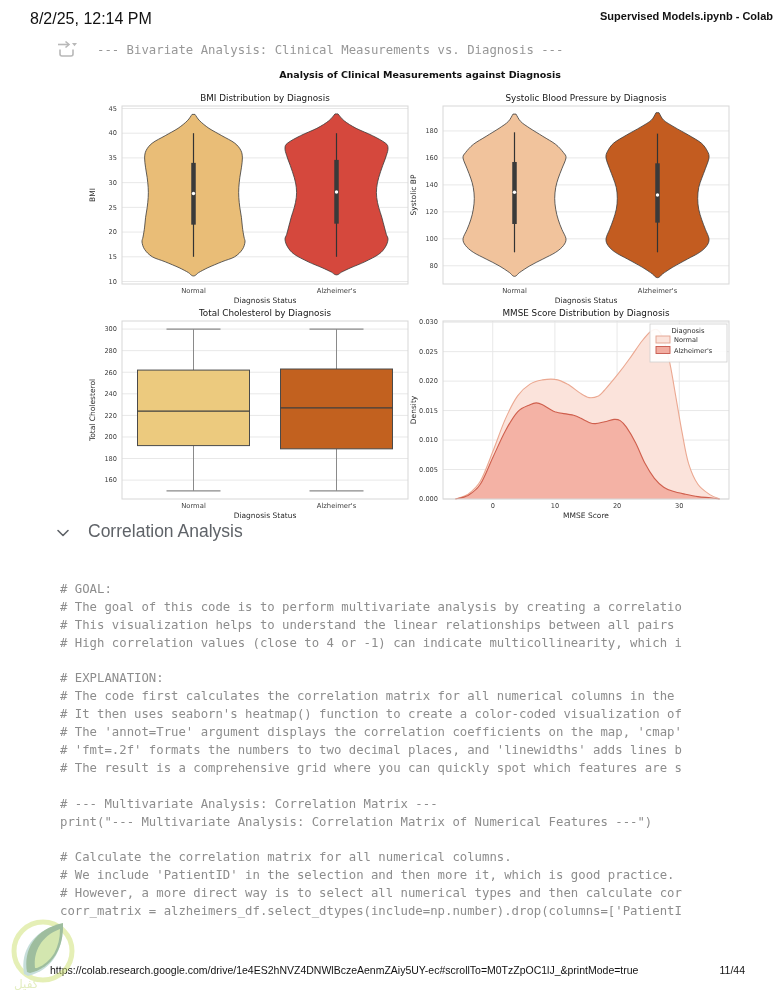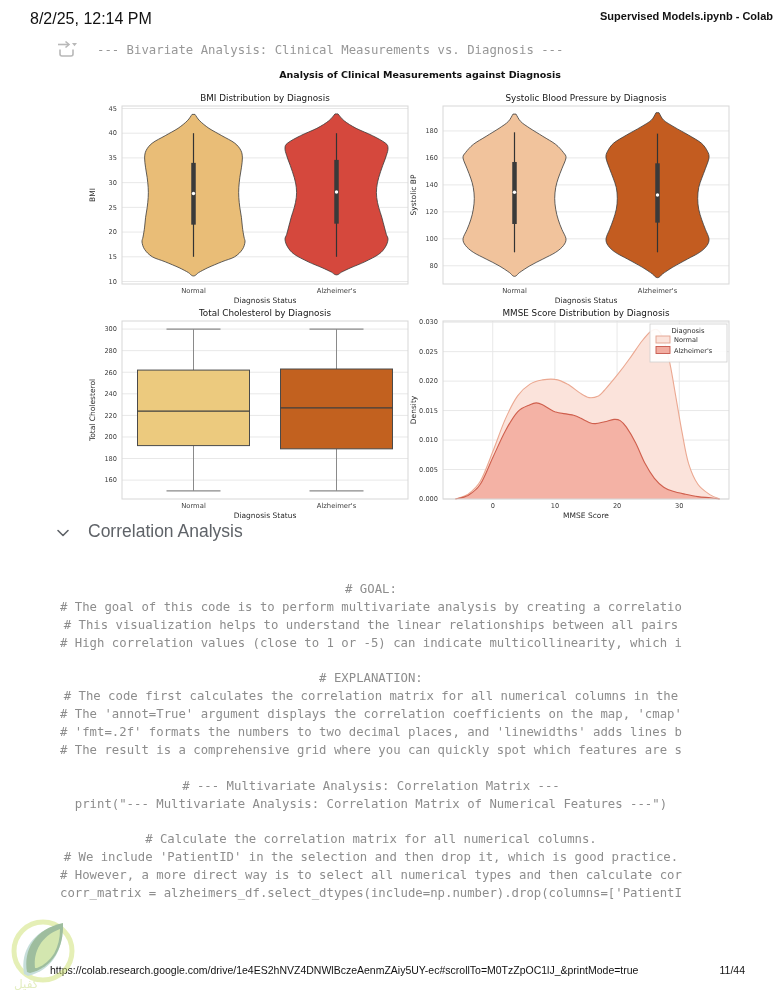--- a/index.html
+++ b/index.html
@@ -18,21 +18,21 @@
     position:absolute;left:95px;top:57px;width:650px;text-align:center;
     font-family:"DejaVu Sans",sans-serif;font-size:9.5px;font-weight:600;color:#111;margin-top:12px;
   }
   .chart{position:absolute;}
   .section-hd{position:absolute;left:88px;top:521px;font-size:17.5px;color:#5f6368;}
   .section-chevron{position:absolute;left:56px;top:528px;cursor:pointer;}
   .code-block{
     position:absolute;left:60px;top:581px;
     font-family:"DejaVu Sans Mono",monospace;font-size:12.3px;color:#8d8d8d;
   }
-  .code-line{height:17.9px;line-height:17.9px;white-space:pre;text-align:center;}
+  .code-line{height:17.9px;line-height:17.9px;white-space:pre;}
   .ftr-url{position:absolute;left:30px;top:964px;font-size:10.5px;color:#111;padding-left:20px;}
   .ftr-page{position:absolute;right:28px;top:964px;font-size:10.5px;color:#111;}
   .watermark{position:absolute;left:6px;top:912px;opacity:0.5;}
 </style>
 </head>
 <body>
 
 <div class="hdr-date">8/2/25, 12:14 PM</div>
 <div class="hdr-title">Supervised Models.ipynb - Colab</div>
 
@@ -189,33 +189,34 @@
 
 <svg class="section-chevron" width="14" height="10" viewBox="0 0 14 10">
   <polyline points="2,2.5 7,7.5 12,2.5" fill="none" stroke="#5f6368" stroke-width="1.6" stroke-linecap="round" stroke-linejoin="round"></polyline>
 </svg>
 <div class="section-hd">Correlation Analysis</div>
 
 <div class="code-block">
     <div class="code-line"># GOAL:</div>
     <div class="code-line"># The goal of this code is to perform multivariate analysis by creating a correlatio</div>
     <div class="code-line"># This visualization helps to understand the linear relationships between all pairs</div>
-    <div class="code-line"># High correlation values (close to 1 or -5) can indicate multicollinearity, which i</div>
+    <div class="code-line"># High correlation values (close to 4 or -1) can indicate multicollinearity, which i</div>
     <div class="code-line">&nbsp;</div>
     <div class="code-line"># EXPLANATION:</div>
     <div class="code-line"># The code first calculates the correlation matrix for all numerical columns in the</div>
+    <div class="code-line"># It then uses seaborn's heatmap() function to create a color-coded visualization of</div>
     <div class="code-line"># The 'annot=True' argument displays the correlation coefficients on the map, 'cmap'</div>
     <div class="code-line"># 'fmt=.2f' formats the numbers to two decimal places, and 'linewidths' adds lines b</div>
     <div class="code-line"># The result is a comprehensive grid where you can quickly spot which features are s</div>
     <div class="code-line">&nbsp;</div>
     <div class="code-line"># --- Multivariate Analysis: Correlation Matrix ---</div>
     <div class="code-line">print("--- Multivariate Analysis: Correlation Matrix of Numerical Features ---")</div>
     <div class="code-line">&nbsp;</div>
     <div class="code-line"># Calculate the correlation matrix for all numerical columns.</div>
-    <div class="code-line"># We include 'PatientID' in the selection and then drop it, which is good practice.</div>
+    <div class="code-line"># We include 'PatientID' in the selection and then more it, which is good practice.</div>
     <div class="code-line"># However, a more direct way is to select all numerical types and then calculate cor</div>
     <div class="code-line">corr_matrix = alzheimers_df.select_dtypes(include=np.number).drop(columns=['PatientI</div>
     <div class="code-line">&nbsp;</div>
   </div>
 
 <div class="ftr-url">https://colab.research.google.com/drive/1e4ES2hNVZ4DNWlBczeAenmZAiy5UY-ec#scrollTo=M0TzZpOC1lJ_&amp;printMode=true</div>
 <div class="ftr-page">11/44</div>
 
 <svg class="watermark" width="84" height="88" viewBox="0 0 84 88">
   <circle cx="37" cy="39" r="29" fill="none" stroke="#cde170" stroke-width="5"></circle>

